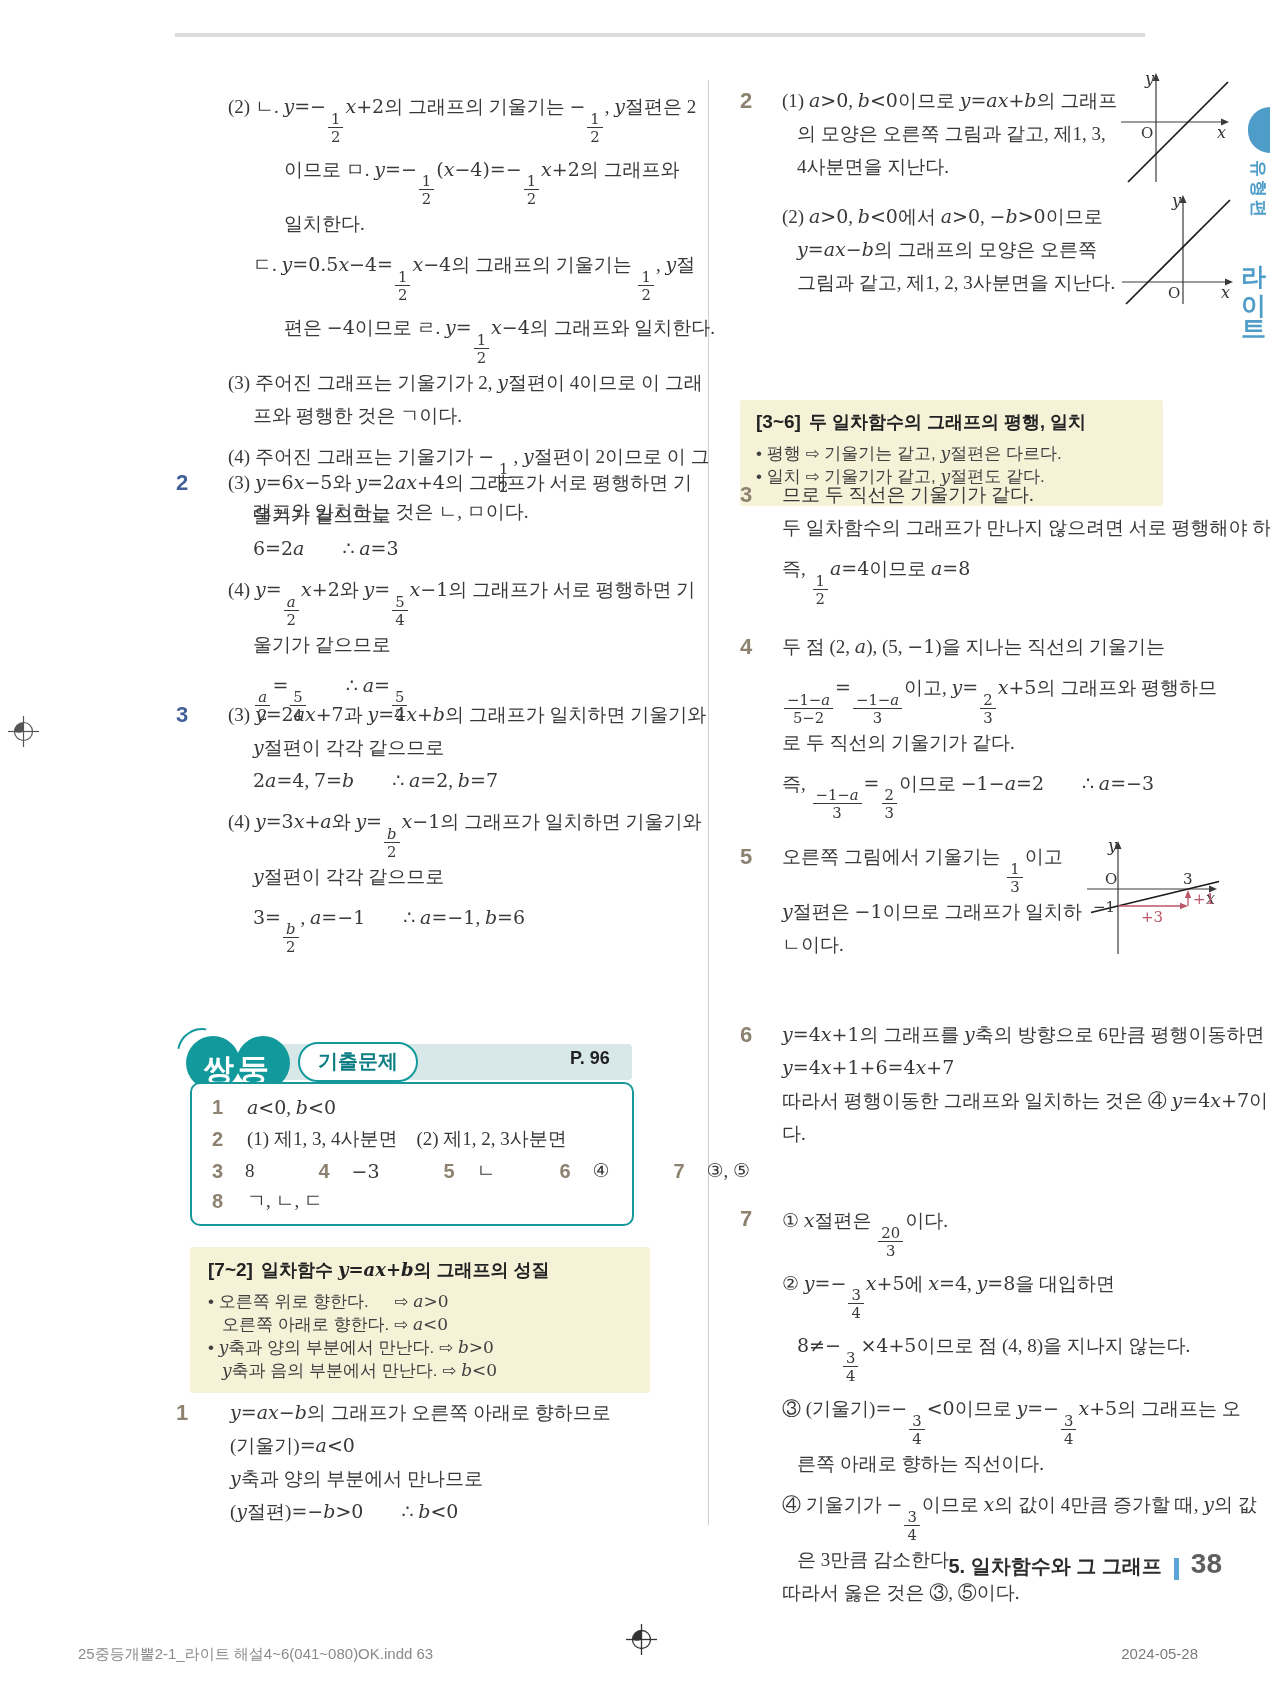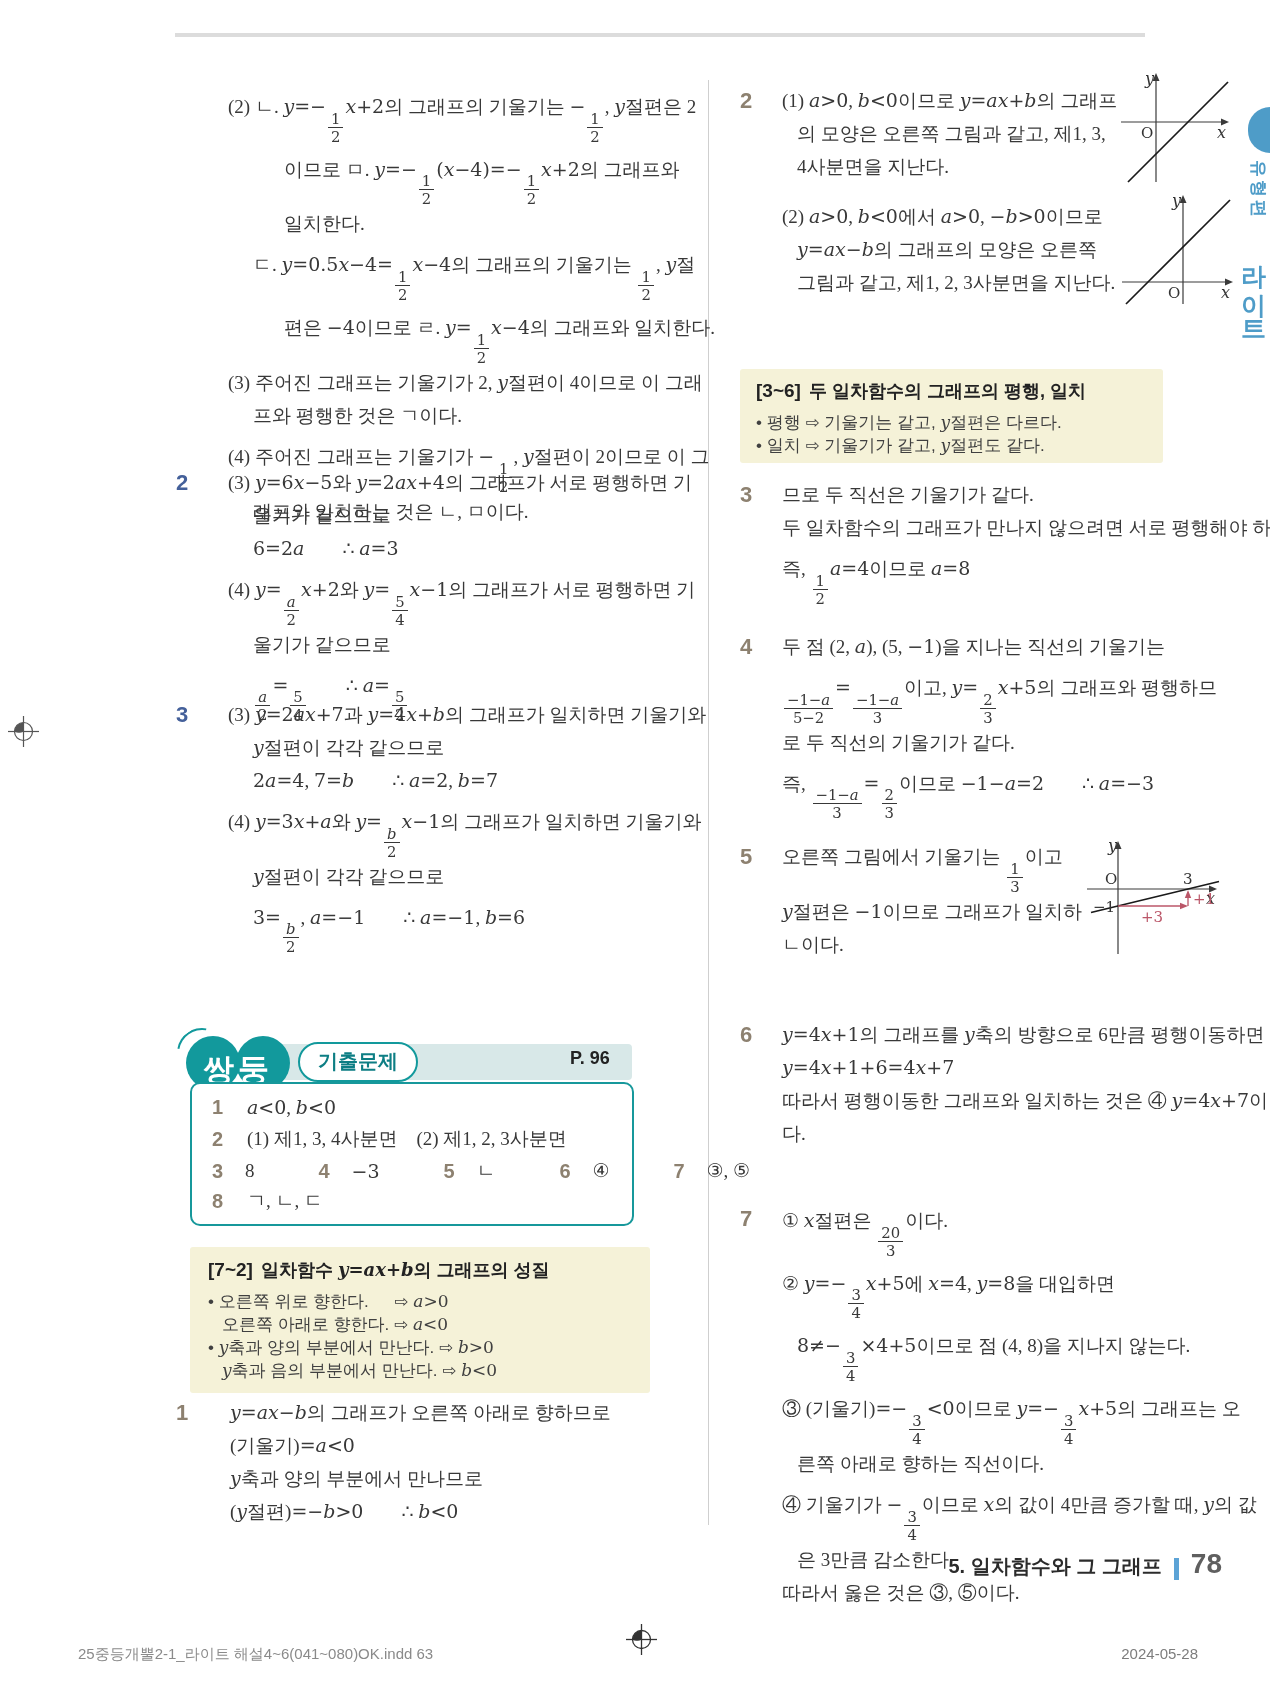--- a/index.html
+++ b/index.html
@@ -281,21 +281,21 @@
     <line x1="65" y1="114" x2="65" y2="10"></line>
     <polygon points="65,5 61.5,13 68.5,13"></polygon>
     <line x1="4" y1="92" x2="110" y2="92"></line>
     <polygon points="115,92 107,88.5 107,95.5"></polygon>
     <line class="f" x1="8" y1="114" x2="112" y2="10"></line>
     <text class="gl" x="54" y="16">y</text>
     <text class="gl" x="103" y="108">x</text>
     <text class="go" x="50" y="108">O</text>
   </svg>
 
-  <div class="ybox" style="left:740px;top:369px;width:407px;height:84px;padding:10px 0 0 16px">
+  <div class="ybox" style="left:740px;top:400px;width:407px;height:84px;padding:10px 0 12px 16px">
     <div class="ytitle">
       <span class="ytag">[3~6]</span><span>두 일차함수의 그래프의 평행, 일치</span>
     </div>
     <div class="yln">• 평행 ⇨ 기울기는 같고, <span class="m"><i>y</i></span>절편은 다르다.</div>
     <div class="yln">• 일치 ⇨ 기울기가 같고, <span class="m"><i>y</i></span>절편도 같다.</div>
   </div>
 
   <div class="sec" style="left:782px;top:478px">
     <span class="badge tan" style="left:-42px;top:0">3</span>
     <div class="ln">므로 두 직선은 기울기가 같다.</div>
@@ -394,18 +394,18 @@
             <span class="fn">3</span>
             <span class="fd">4</span>
           </span></span>이므로 <span class="m"><i>x</i></span>의 값이 4만큼 증가할 때, <span class="m"><i>y</i></span>의 값</div>
     <div class="ln i1r">은 3만큼 감소한다.</div>
     <div class="ln">따라서 옳은 것은 ③, ⑤이다.</div>
   </div>
 
   <div class="chap-foot">
     <span class="t">5. 일차함수와 그 그래프</span>
     <span class="bar"></span>
-    <span class="pg">78</span>
+    <span class="pg">38</span>
   </div>
 
   <div class="slug l">25중등개뿔2-1_라이트 해설4~6(041~080)OK.indd   63</div>
   <div class="slug r">2024-05-28</div>
 </div>
 
 </body></html>

